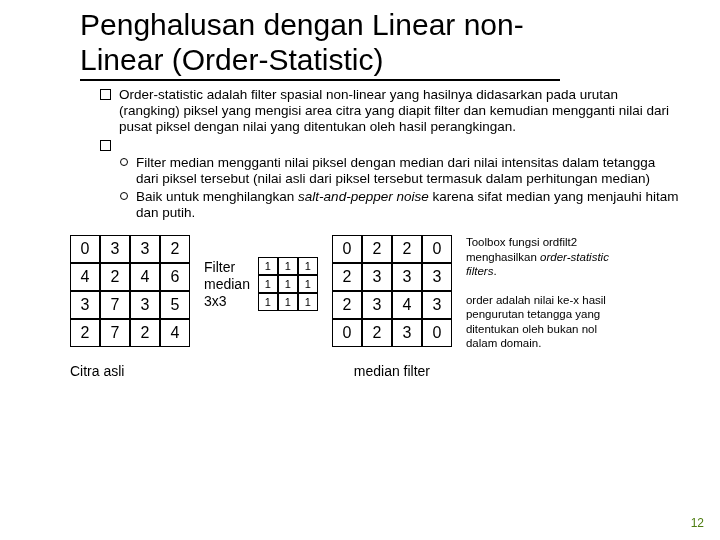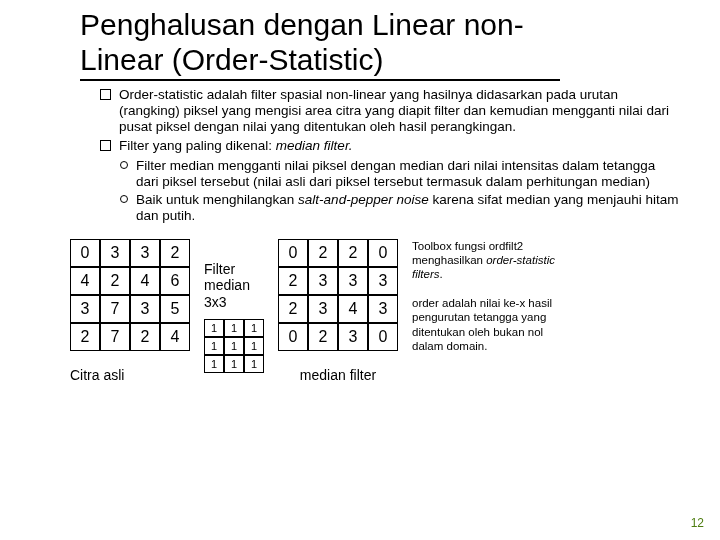--- a/index.html
+++ b/index.html
@@ -108,41 +108,38 @@
     font-size: 11px;
   }
   .pagenum {
     position: absolute;
     right: 16px;
     bottom: 10px;
     font-size: 12px;
     color: #4d7c0f;
   }
   .col { display: flex; flex-direction: column; }
-  .filter-block { display: flex; align-items: flex-start; gap: 8px; margin-top: 22px; flex-direction: column; }
+  .filter-block { display: flex; align-items: center; gap: 8px; margin-top: 22px; }
 </style>
 </head>
 <body>
 
 <div class="title">
   <span>Penghalusan dengan Linear non-</span><br>
   <span>Linear (Order-Statistic)</span>
 </div>
 <div class="title-underline"></div>
 
 <div class="bullets">
   <div class="item">
     <span class="box"></span>
     <span>Order-statistic adalah filter spasial non-linear yang hasilnya didasarkan pada urutan (rangking) piksel yang mengisi area citra yang diapit filter dan kemudian mengganti nilai dari pusat piksel dengan nilai yang ditentukan oleh hasil perangkingan.</span>
   </div>
   <div class="item">
     <span class="box"></span>
-    <span>
-      <span>Filter yang paling dikenal: </span><i>median filter.</i>
-    </span>
   </div>
 </div>
 
 <div class="sub">
   <div class="item">
     <span class="ring"></span>
     <span>Filter median mengganti nilai piksel dengan median dari nilai intensitas dalam tetangga dari piksel tersebut (nilai asli dari piksel tersebut termasuk dalam perhitungan median)</span>
   </div>
   <div class="item">
     <span class="ring"></span>

